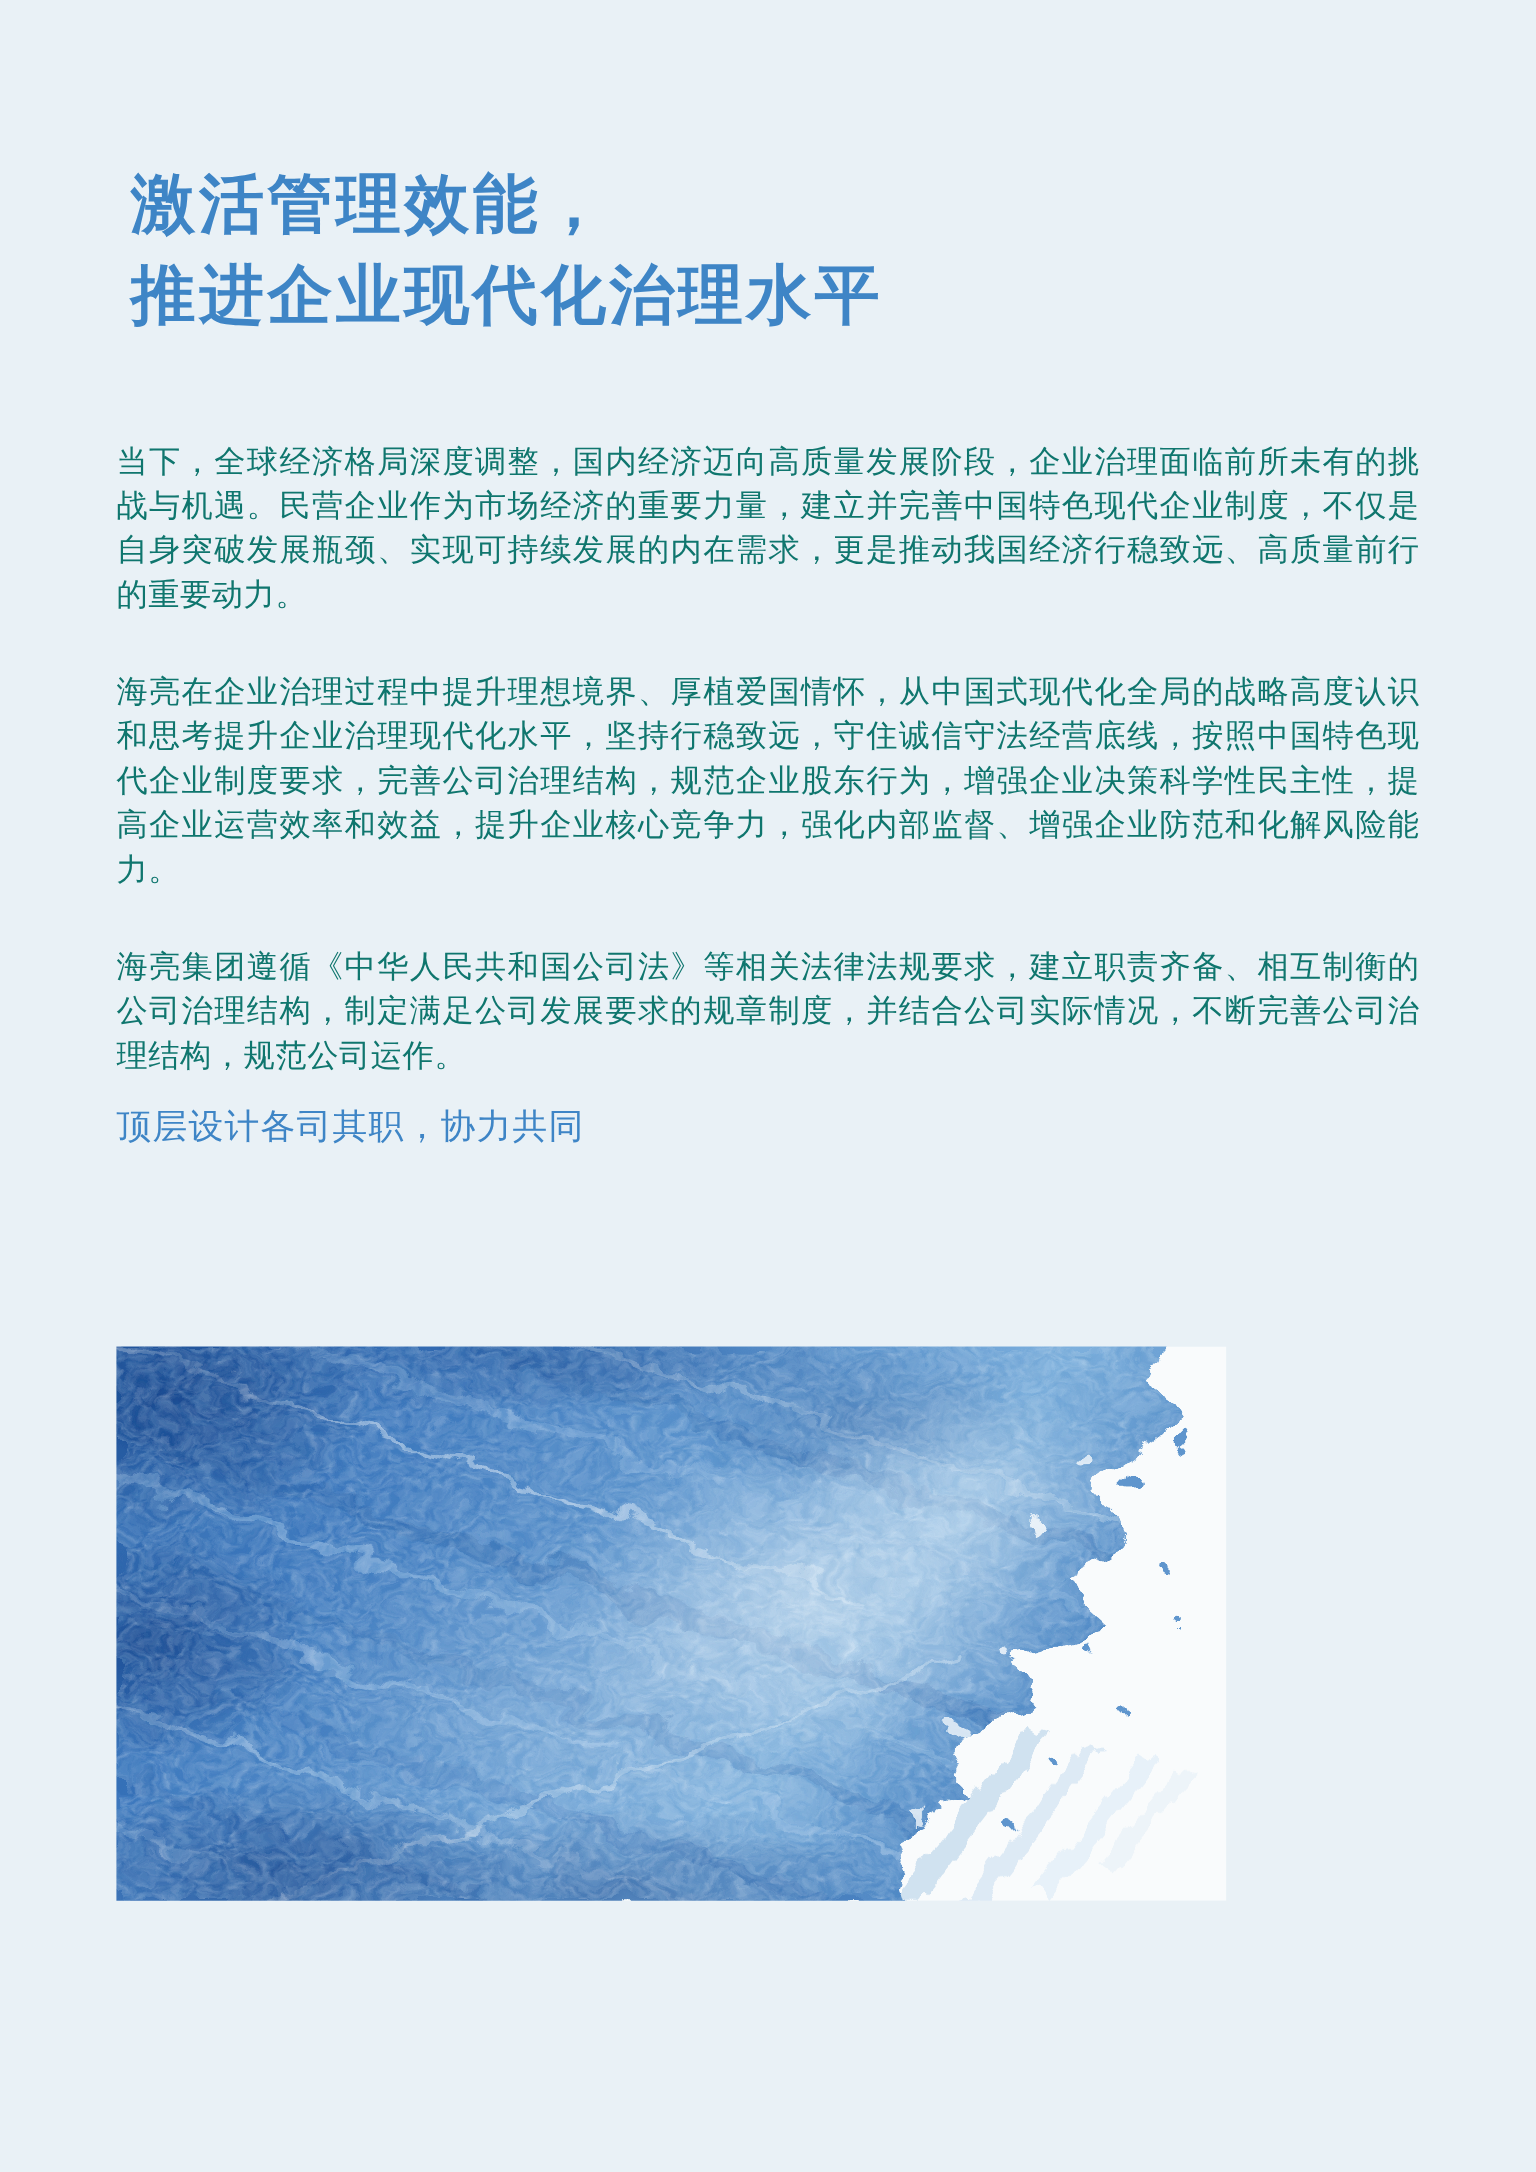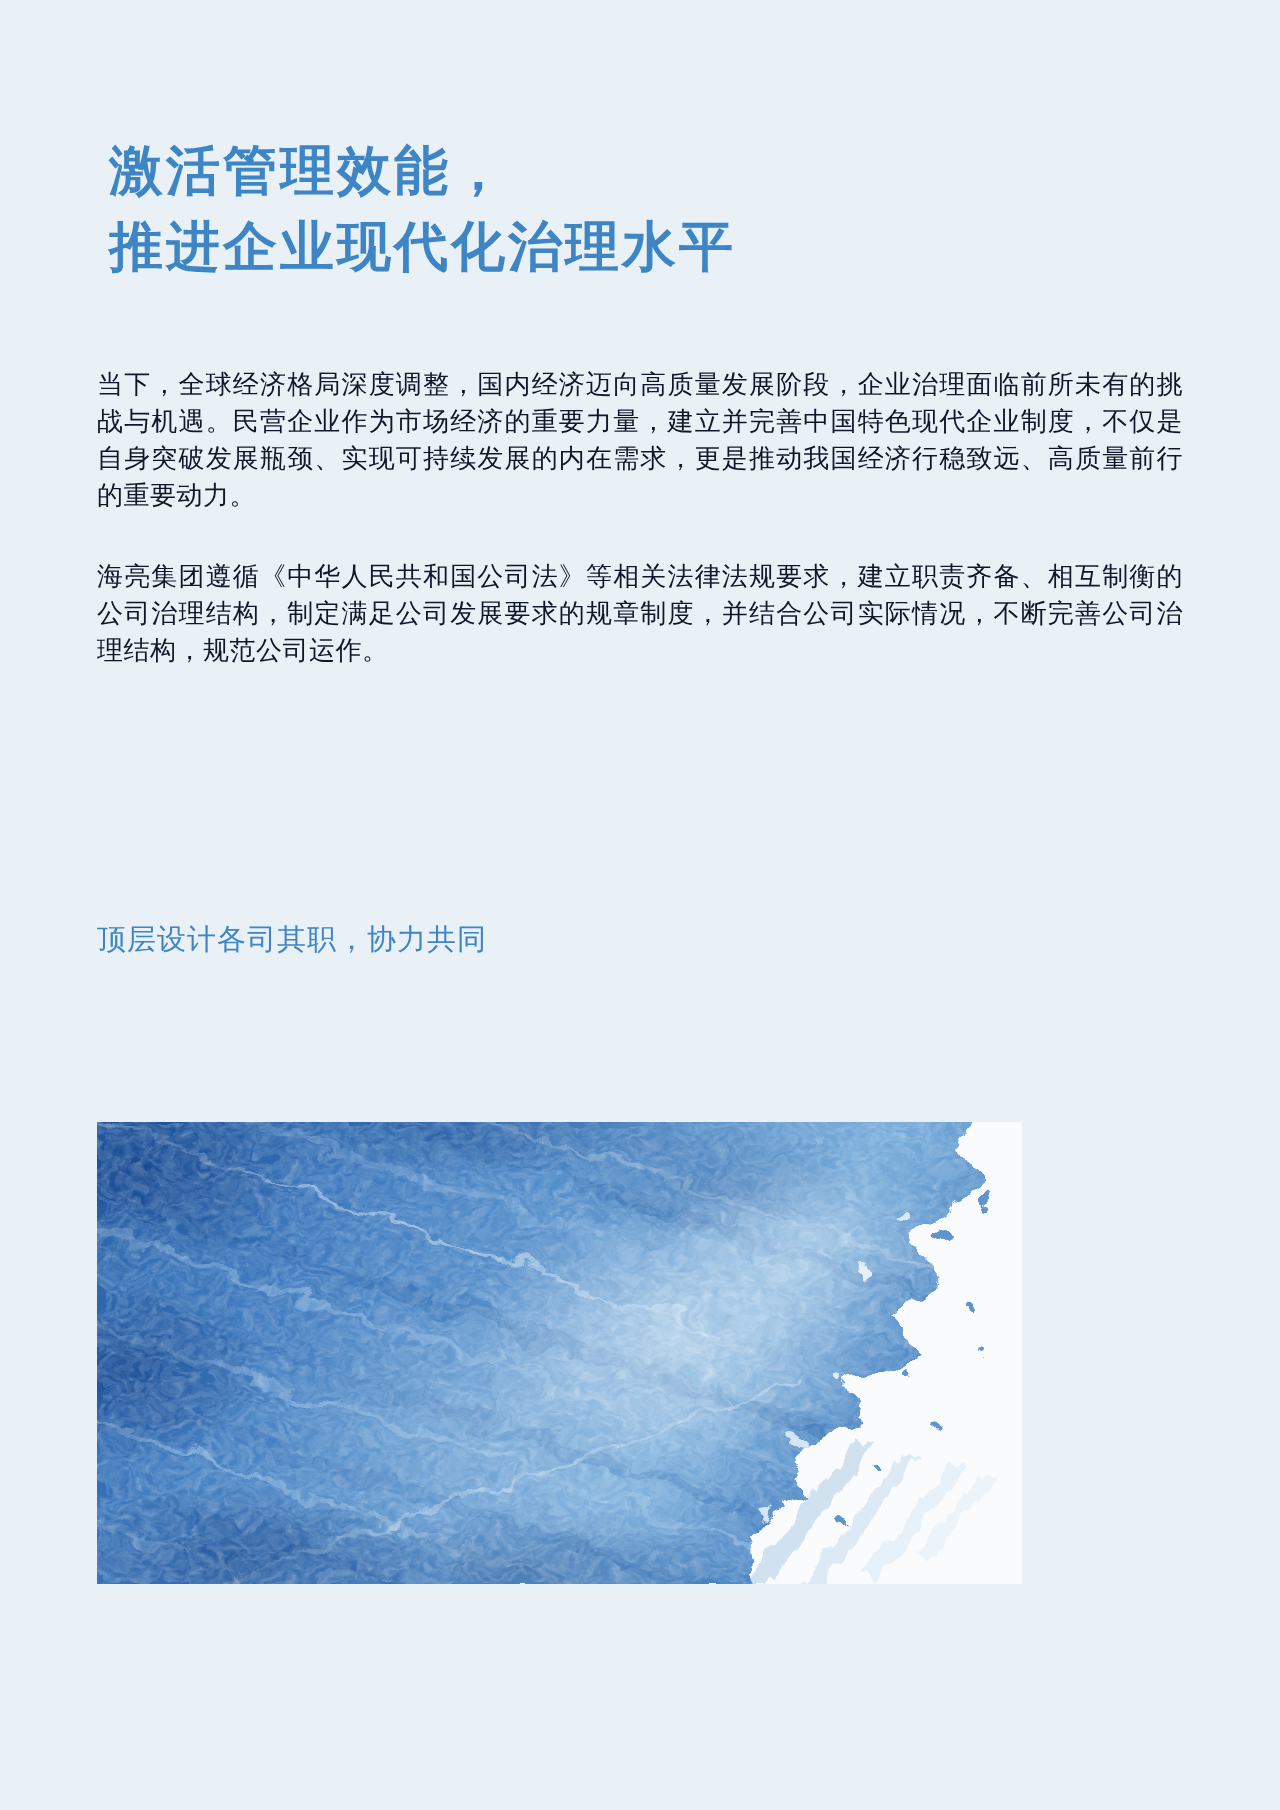--- a/index.html
+++ b/index.html
@@ -25,21 +25,21 @@
     line-height: 76px;
     font-weight: 700;
     letter-spacing: 3px;
   }
   .heading .heading-line { display: block; }
   .body-copy {
     position: absolute;
     left: 97px;
     top: 366px;
     width: 1086px;
-    color: #0f172a;
+    color: #0f766e;
     font-size: 26px;
     line-height: 37px;
     letter-spacing: 0.5px;
     text-align: justify;
     text-justify: inter-character;
   }
   .body-copy p { margin: 0 0 44px 0; }
   .body-copy p:last-child { margin-bottom: 12px; }
   .highlights {
     position: absolute;
@@ -66,20 +66,21 @@
 
 <div class="page">
 
   <h1 class="heading">
     <span class="heading-line">激活管理效能，</span>
     <span class="heading-line">推进企业现代化治理水平</span>
   </h1>
 
   <div class="body-copy">
     <p>当下，全球经济格局深度调整，国内经济迈向高质量发展阶段，企业治理面临前所未有的挑战与机遇。民营企业作为市场经济的重要力量，建立并完善中国特色现代企业制度，不仅是自身突破发展瓶颈、实现可持续发展的内在需求，更是推动我国经济行稳致远、高质量前行的重要动力。</p>
+    <p>海亮在企业治理过程中提升理想境界、厚植爱国情怀，从中国式现代化全局的战略高度认识和思考提升企业治理现代化水平，坚持行稳致远，守住诚信守法经营底线，按照中国特色现代企业制度要求，完善公司治理结构，规范企业股东行为，增强企业决策科学性民主性，提高企业运营效率和效益，提升企业核心竞争力，强化内部监督、增强企业防范和化解风险能力。</p>
     <p>海亮集团遵循《中华人民共和国公司法》等相关法律法规要求，建立职责齐备、相互制衡的公司治理结构，制定满足公司发展要求的规章制度，并结合公司实际情况，不断完善公司治理结构，规范公司运作。</p>
   </div>
 
   <div class="highlights">
     <span class="highlight-line">顶层设计各司其职，协力共同</span>
   </div>
 
   <div class="texture">
     <svg viewBox="0 0 925 462" width="925" height="462" preserveAspectRatio="none" role="img" aria-label="blue paint texture">
       <defs>

